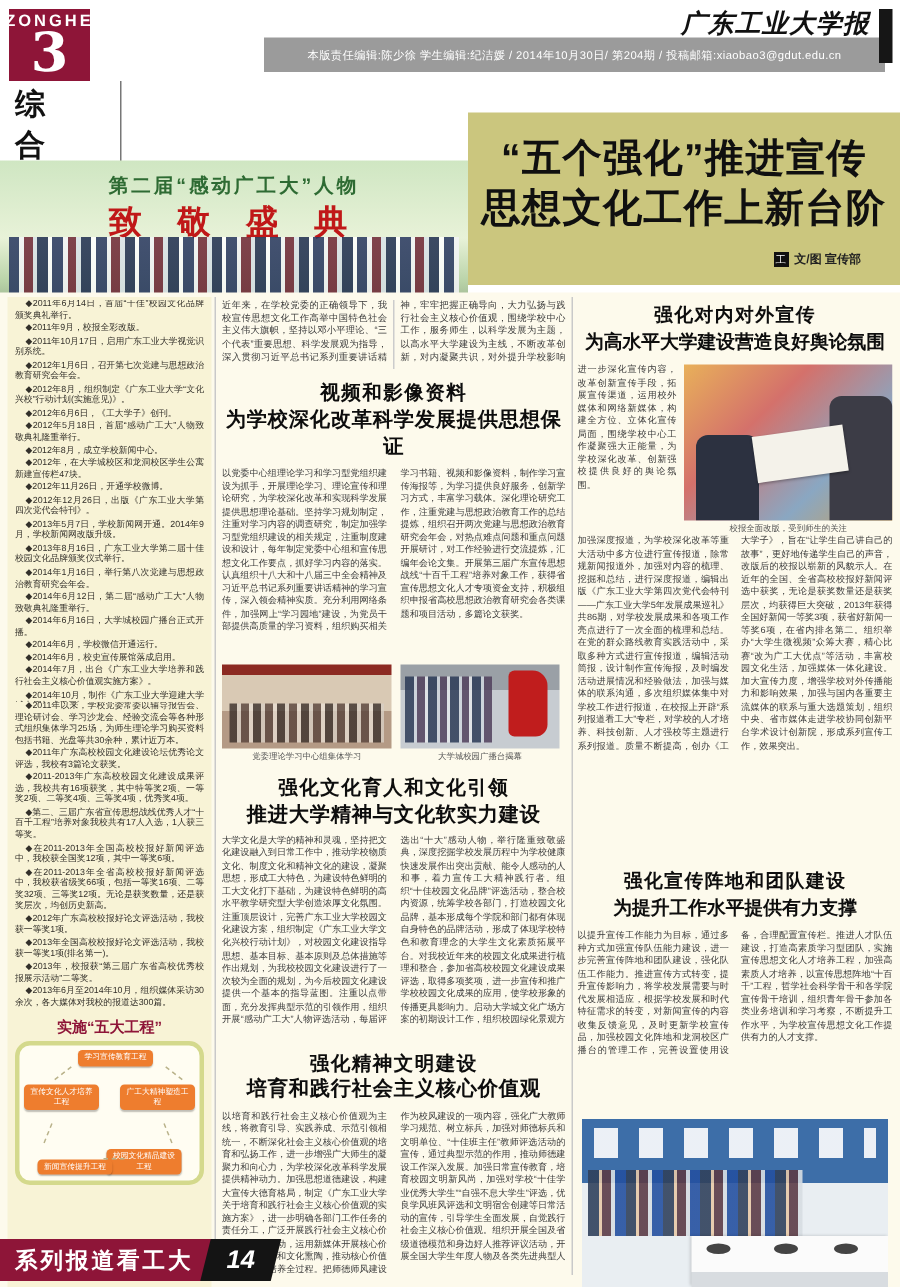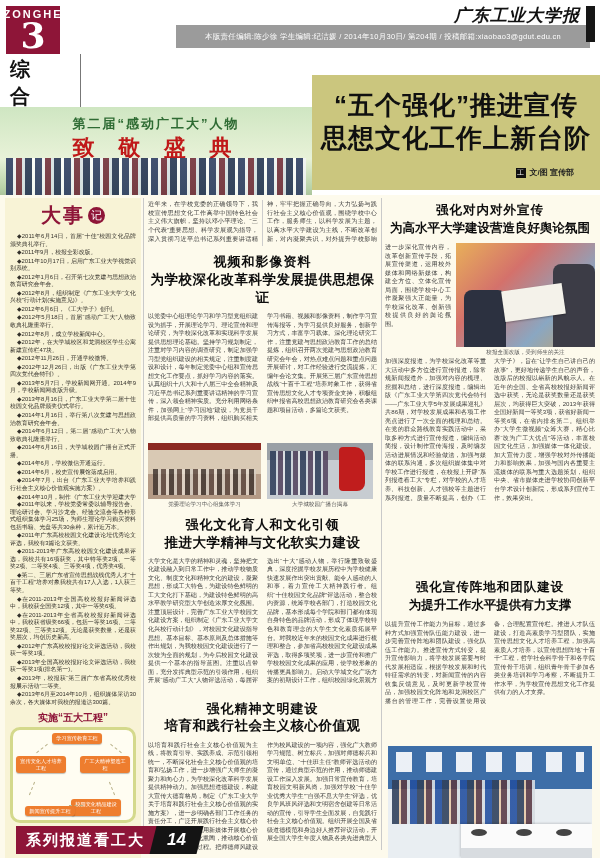--- a/index.html
+++ b/index.html
@@ -71,21 +71,21 @@
   .pj1{left:39px;top:3px;} .pj2{right:3px;top:26px;} .pj3{right:12px;bottom:4px;}
   .pj4{left:12px;bottom:4px;} .pj5{left:3px;top:26px;}
   .arrow{position:absolute;width:14px;border-top:1px dashed #b9b28a;}
   .ar1{left:96px;top:18px;transform:rotate(38deg);}
   .ar2{right:14px;top:58px;transform:rotate(68deg);}
   .ar3{left:56px;bottom:14px;transform:rotate(0deg);}
   .ar4{left:12px;top:58px;transform:rotate(-68deg);}
   .ar5{left:22px;top:18px;transform:rotate(-38deg);}
 
   
-  .series-badge{left:0;top:826px;height:28px;display:flex;align-items:stretch;z-index:6;padding-left:16px;}
+  .series-badge{left:0;top:826px;height:28px;display:flex;align-items:stretch;z-index:6;}
   .series-box{background:#8e1538;color:#fff;font-size:15px;font-weight:900;letter-spacing:2px;
     display:flex;align-items:center;padding:0 12px 0 10px;}
   .series-num{background:#141414;color:#fff;font-size:17px;font-weight:900;font-style:italic;
     display:flex;align-items:center;padding:0 14px;transform:skewX(-14deg);margin-left:-4px;}
   .series-num span{transform:skewX(14deg);}
 
   
   .col-mid{left:146px;top:198px;width:233px;height:660px;overflow:hidden;padding:0 2px;
     box-sizing:border-box;}
   .intro{column-count:2;column-gap:9px;column-rule:1px solid #ccc;font-size:6.2px;
@@ -165,23 +165,20 @@
     <span class="press-logo">工</span>
     <span class="byline">文/图  宣传部</span>
   </div>
 </div>
 
 <div class="abs content-bg"></div>
 <div class="abs vdiv" style="left:143px;"></div>
 <div class="abs vdiv" style="left:381px;"></div>
 
 <div class="abs col-left">
-  <div class="events-title">
-    <span class="big">大事</span><span class="badge-circle">记</span>
-  </div>
   <div class="ev-list">
 
   <p class="ev">◆2011年6月14日，首届“十佳”校园文化品牌颁奖典礼举行。</p>
       <p class="ev">◆2011年9月，校报全彩改版。</p>
       <p class="ev">◆2011年10月17日，启用广东工业大学视觉识别系统。</p>
       <p class="ev">◆2012年1月6日，召开第七次党建与思想政治教育研究会年会。</p>
       <p class="ev">◆2012年8月，组织制定《广东工业大学“文化兴校”行动计划(实施意见)》。</p>
       <p class="ev">◆2012年6月6日，《工大学子》创刊。</p>
       <p class="ev">◆2012年5月18日，首届“感动广工大”人物致敬典礼隆重举行。</p>
       <p class="ev">◆2012年8月，成立学校新闻中心。</p>

